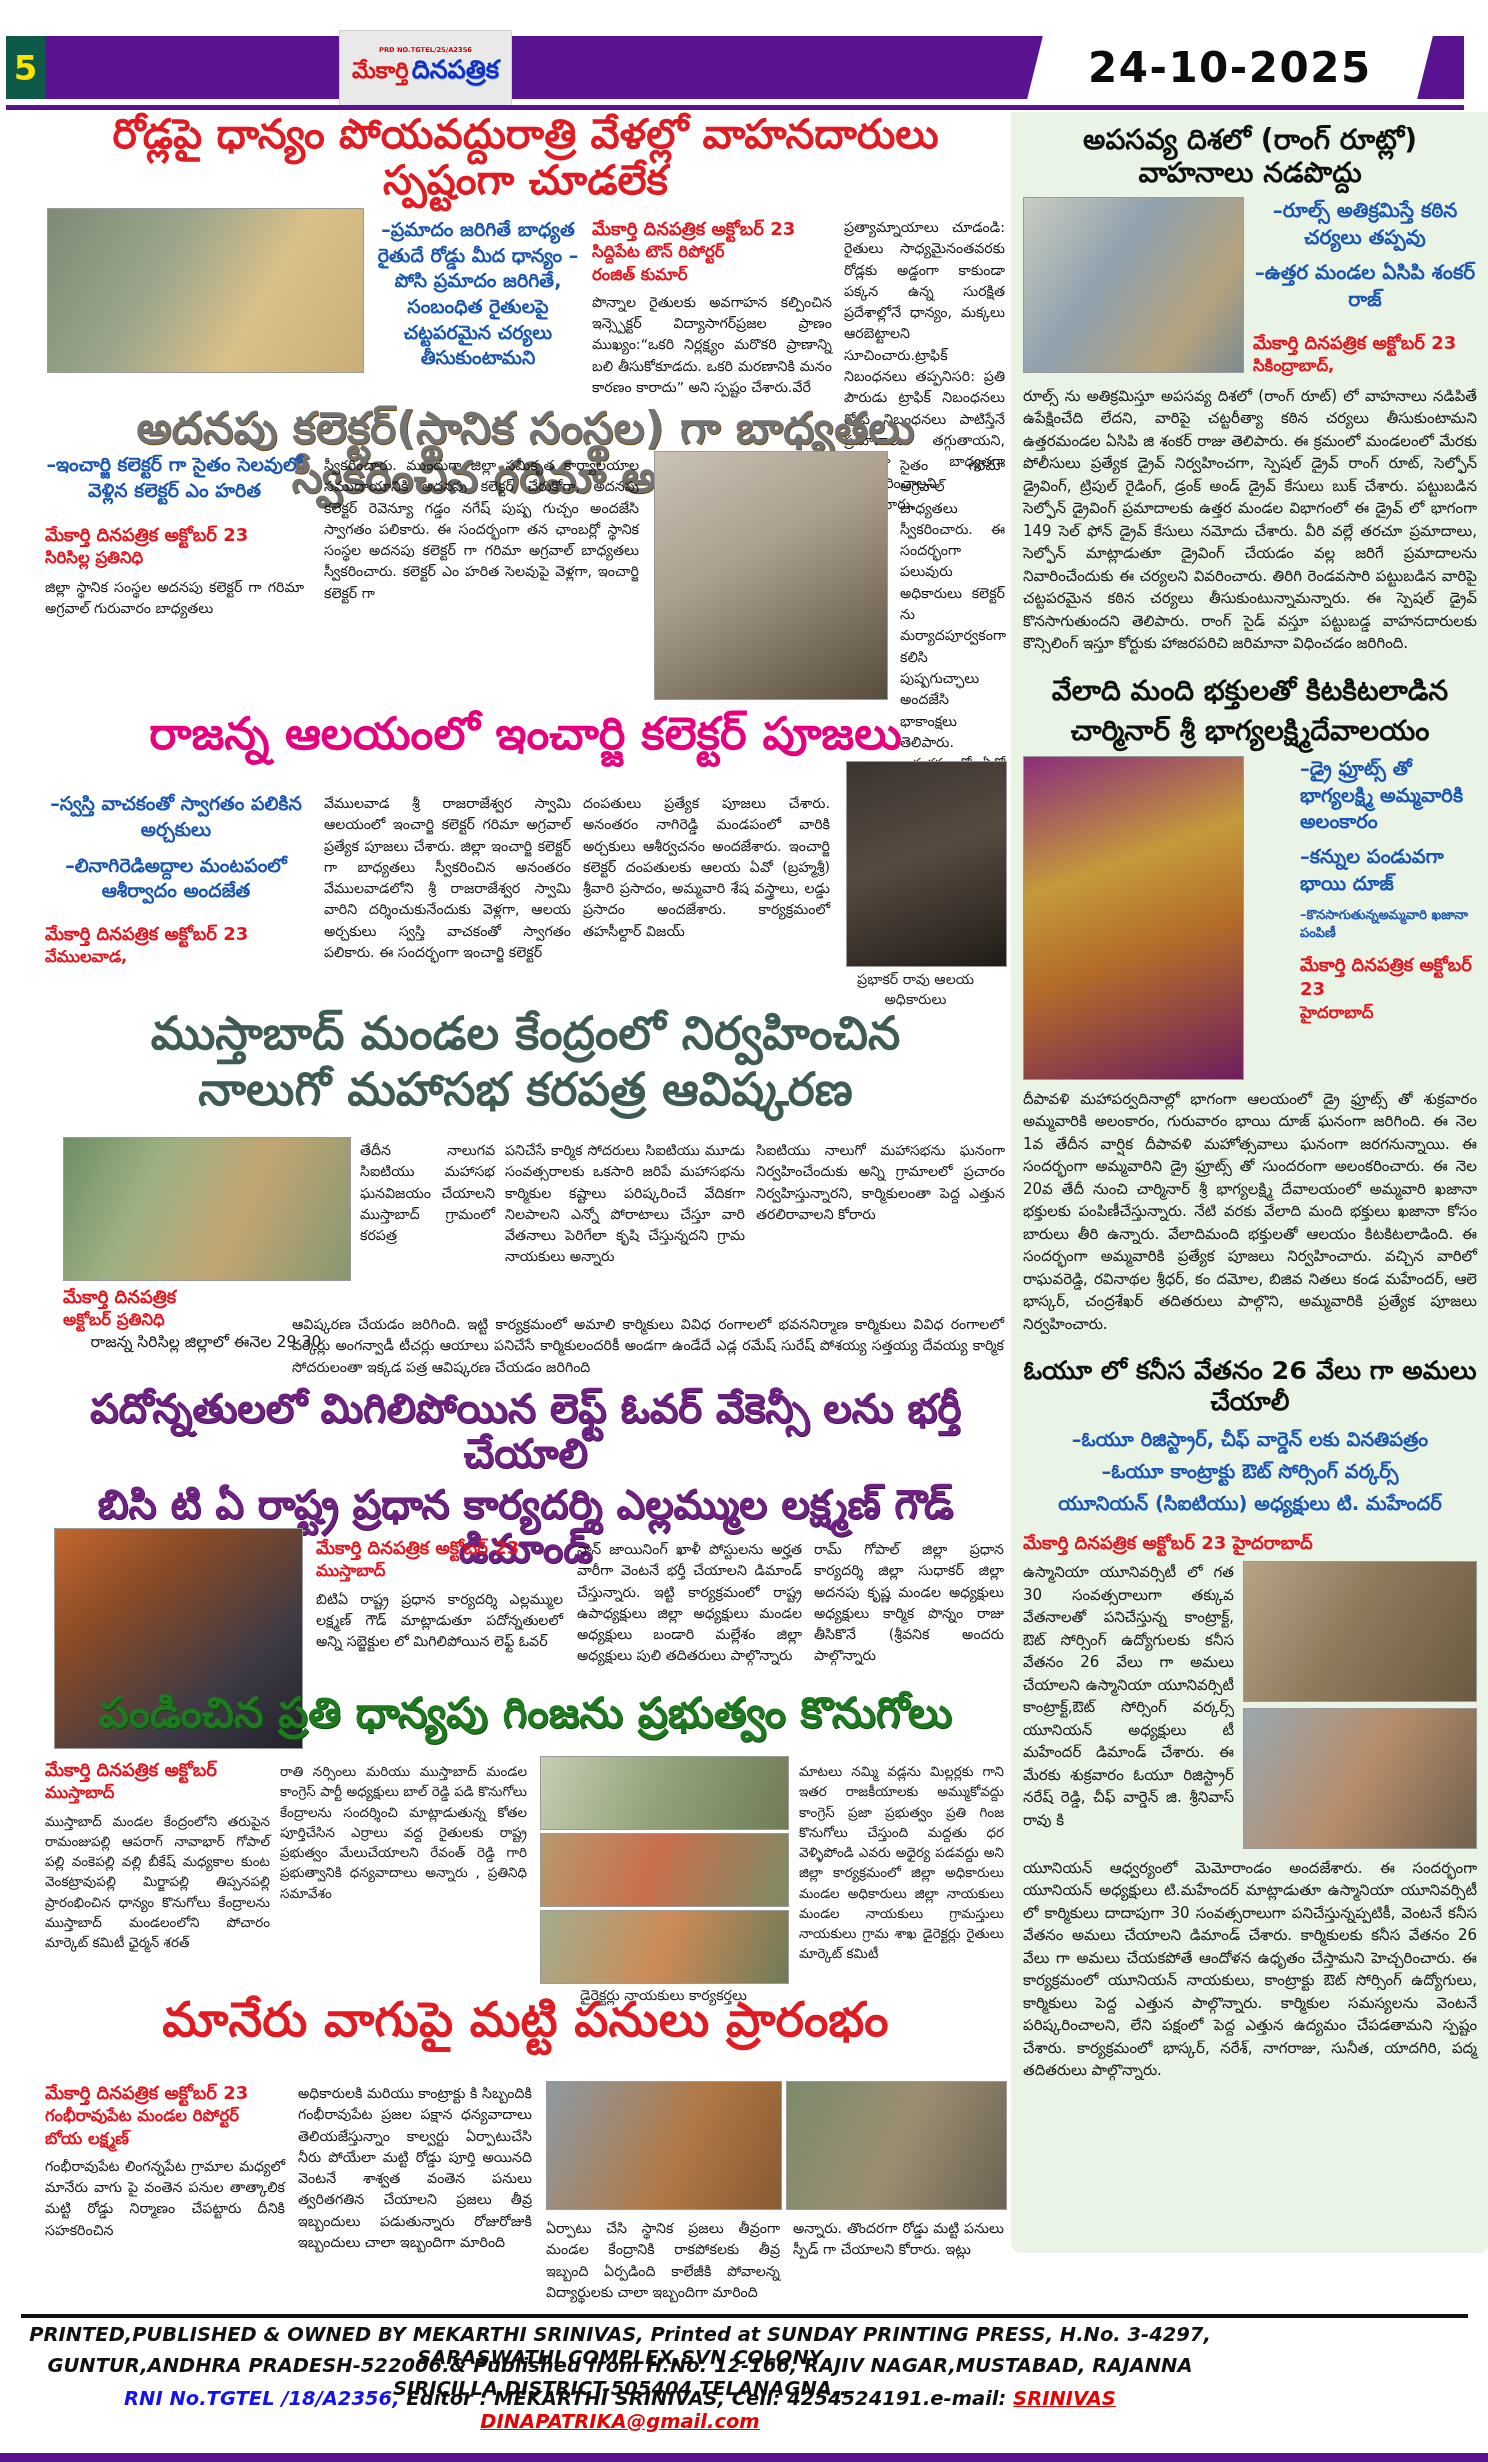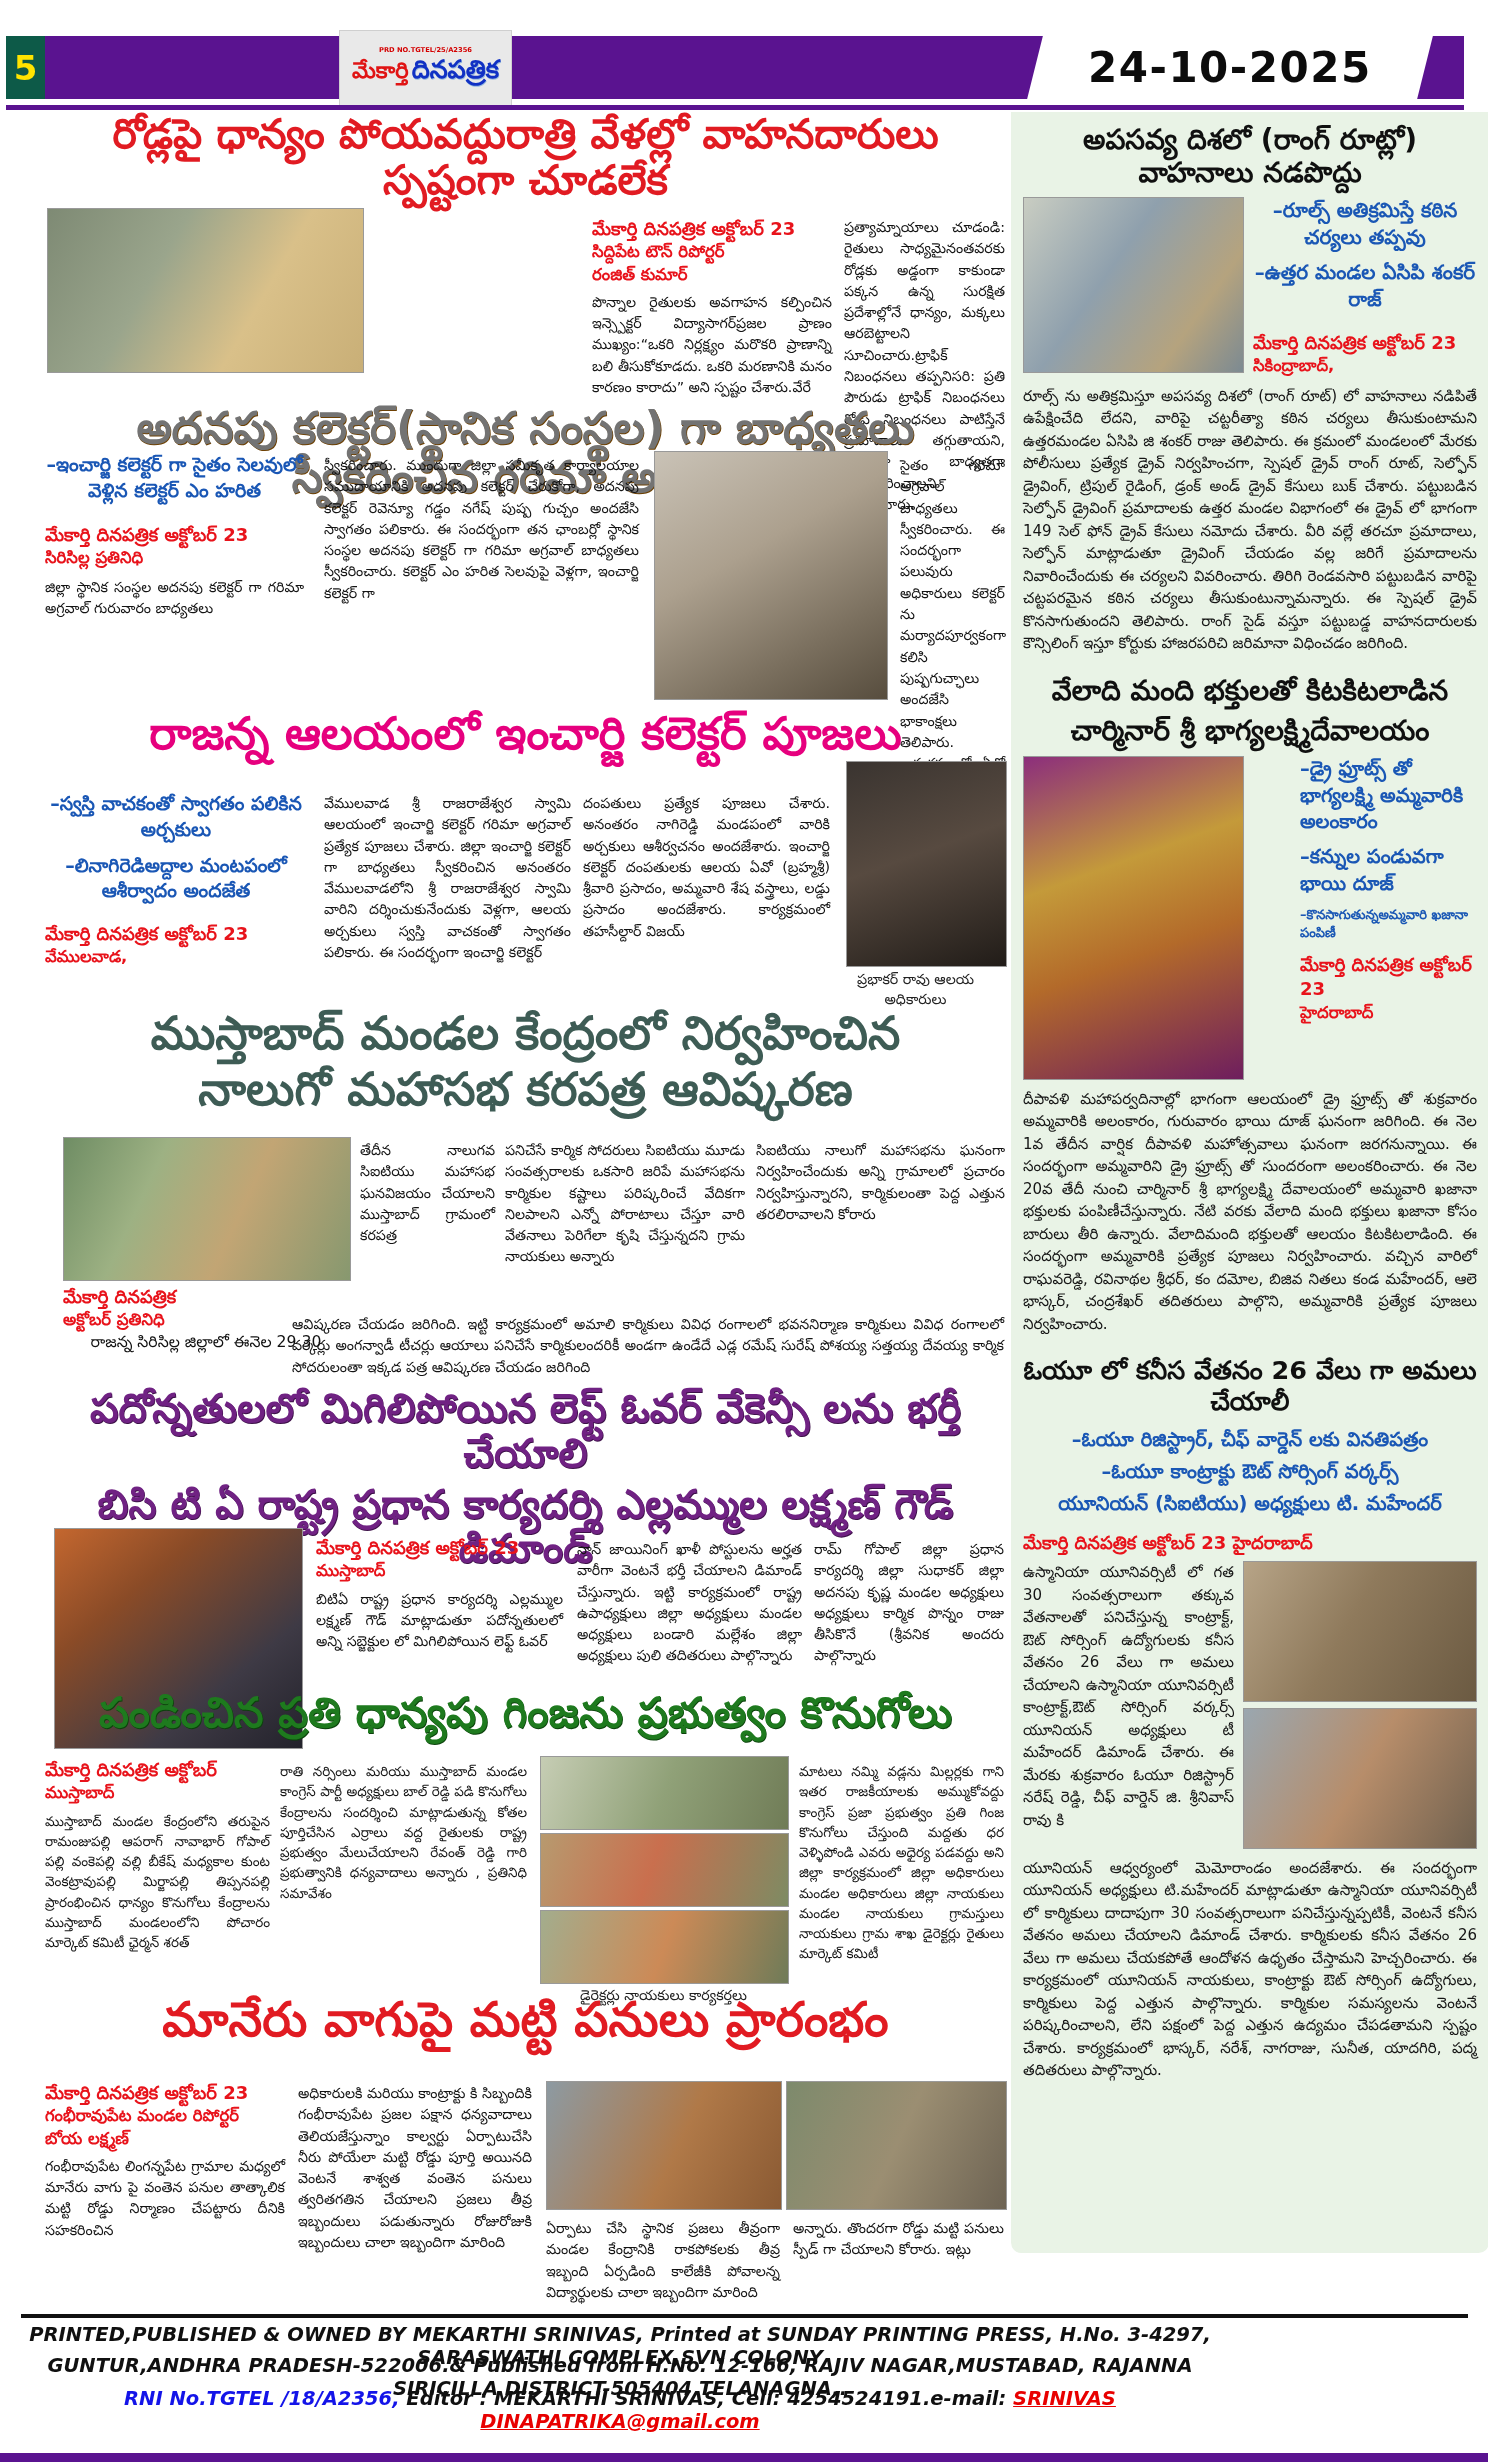--- a/index.html
+++ b/index.html
@@ -58,20 +58,21 @@
     </div>
   </div>
   <div id="datepanel">
     <span>24-10-2025</span>
   </div>
   <div id="toprule"></div>
 
   <div class="art" style="top:112px;height:276px;">
     <div class="hl" style="color:#e11b22;font-size:41px;">రోడ్లపై ధాన్యం పోయవద్దురాత్రి వేళల్లో వాహనదారులు స్పష్టంగా చూడలేక</div>
     <div class="abs ph" style="left:1.5px;top:96px;width:315px;height:163px;background:linear-gradient(120deg,#7e8a74 0%,#9aa58c 35%,#d9c089 65%,#c9af77 100%);"></div>
+    <div class="abs sub" style="left:328px;top:105px;width:210px;">–ప్రమాదం జరిగితే బాధ్యత రైతుదే రోడ్డు మీద ధాన్యం –పోసి ప్రమాదం జరిగితే, సంబంధిత రైతులపై చట్టపరమైన చర్యలు తీసుకుంటామని</div>
     <div class="abs" style="left:547px;top:105px;width:240px;">
       <div class="dl">మేకార్తి దినపత్రిక అక్టోబర్ 23</div>
       <div class="dl" style="font-size:16.5px;">సిద్దిపేట టౌన్ రిపోర్టర్</div>
       <div class="dl" style="font-size:16.5px;">రంజిత్ కుమార్</div>
       <div class="bodytxt" style="margin-top:6px;">పొన్నాల రైతులకు అవగాహన కల్పించిన ఇన్స్పెక్టర్ విద్యాసాగర్‌ప్రజల ప్రాణం ముఖ్యం:“ఒకరి నిర్లక్ష్యం మరొకరి ప్రాణాన్ని బలి తీసుకోకూడదు. ఒకరి మరణానికి మనం కారణం కారాదు” అని స్పష్టం చేశారు.వేరే</div>
     </div>
     <div class="abs bodytxt" style="left:799px;top:105px;width:161px;">ప్రత్యామ్నాయాలు చూడండి: రైతులు సాధ్యమైనంతవరకు రోడ్లకు అడ్డంగా కాకుండా పక్కన ఉన్న సురక్షిత ప్రదేశాల్లోనే ధాన్యం, మక్కలు ఆరబెట్టాలని సూచించారు.ట్రాఫిక్ నిబంధనలు తప్పనిసరి: ప్రతి పౌరుడు ట్రాఫిక్ నిబంధనలు రోడ్డు నిబంధనలు పాటిస్తేనే ప్రమాదాలు తగ్గుతాయని, అందరూ బాధ్యతగా వ్యవహరించాలని సూచించారు.</div>
   </div>
 
   <div class="art" style="top:391px;height:313px;">

